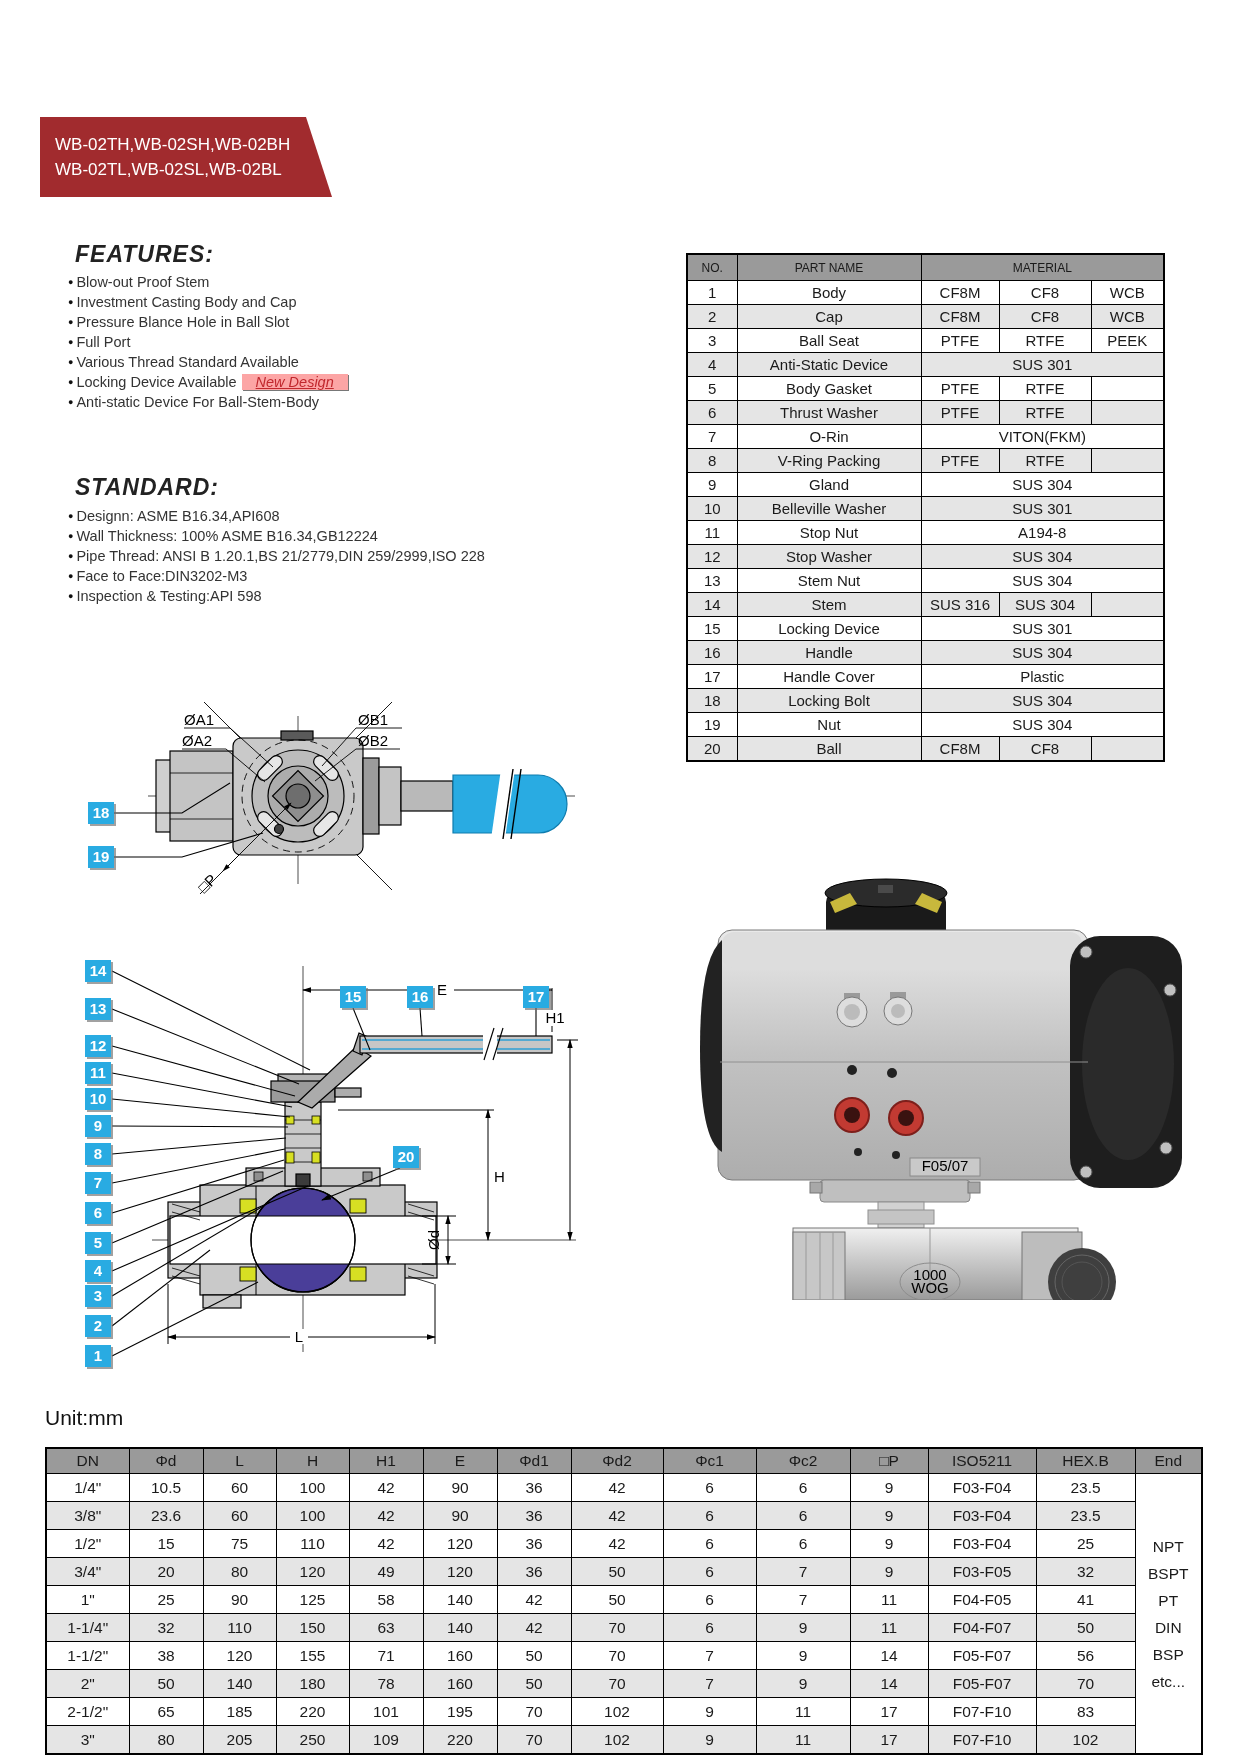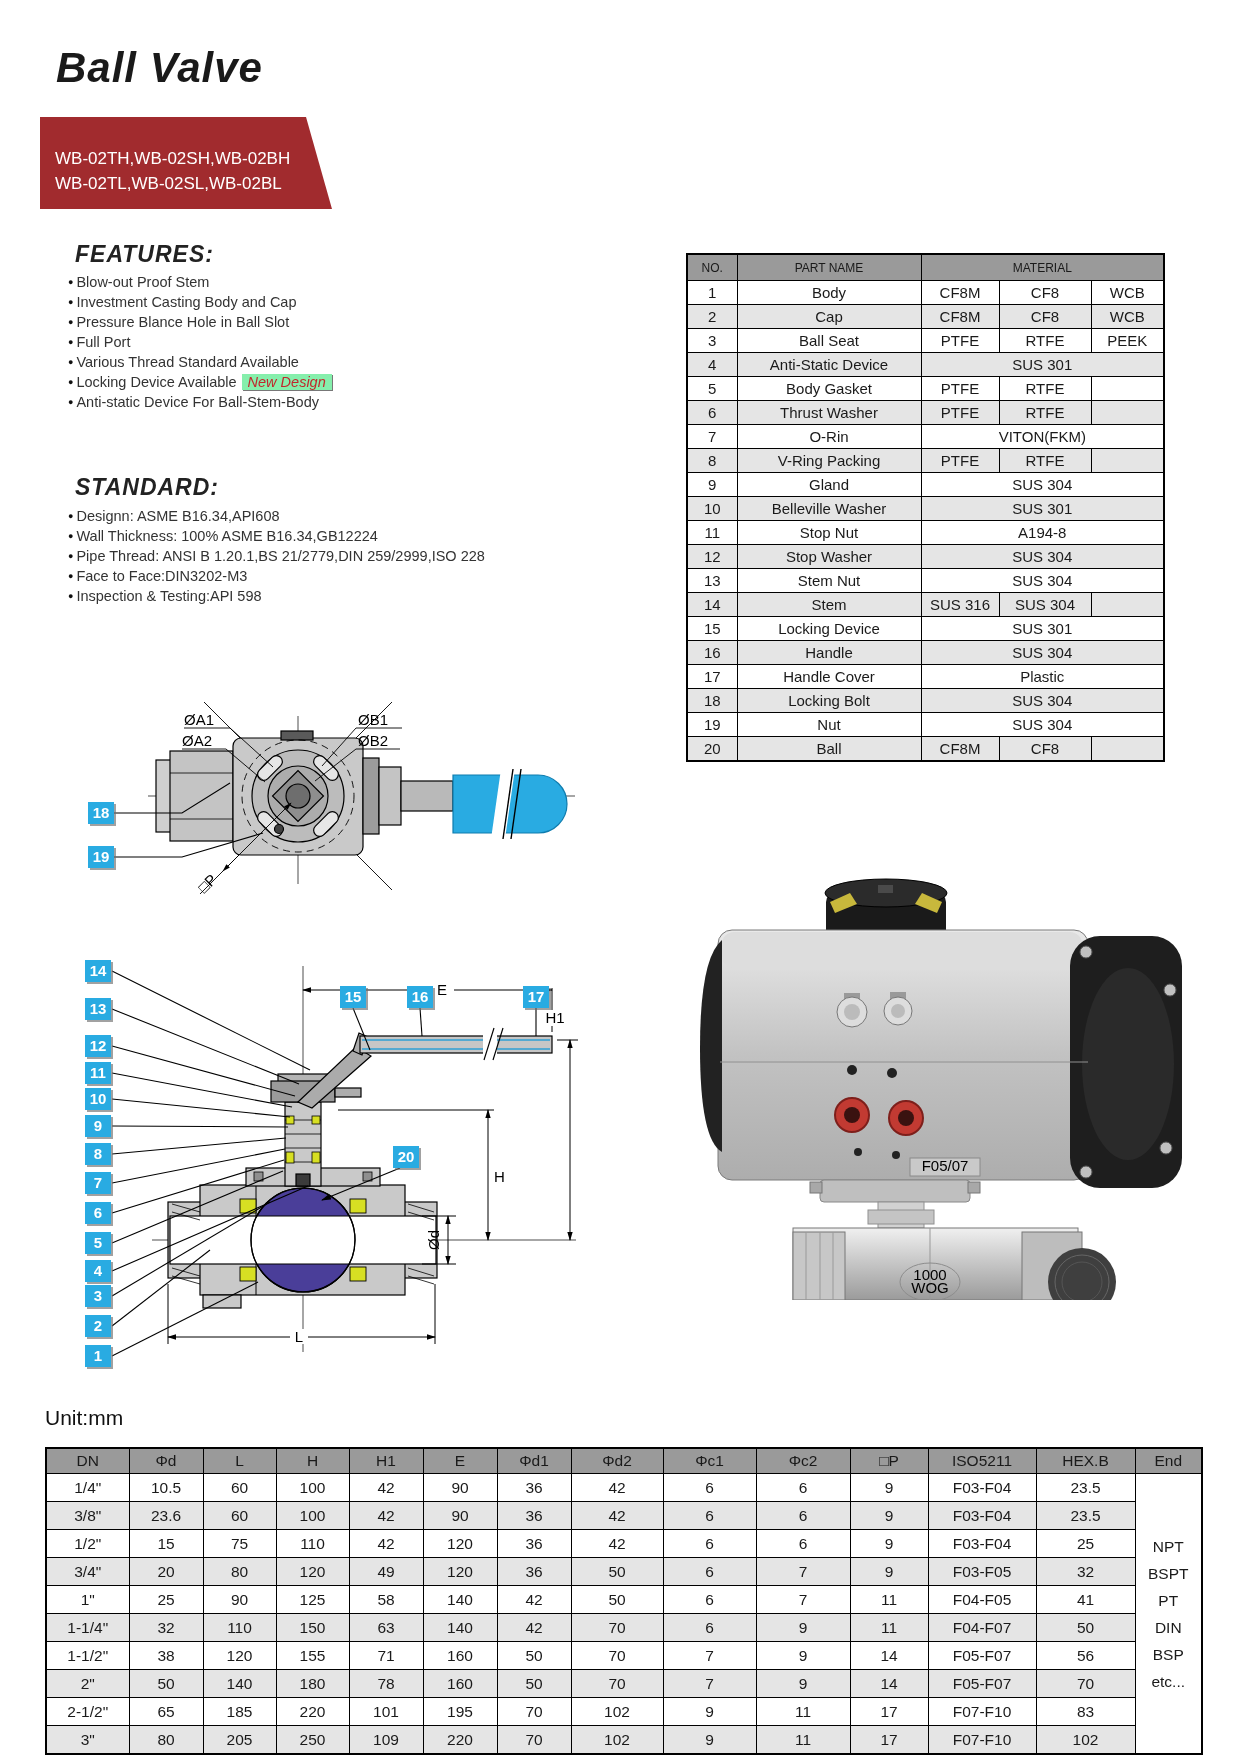--- a/index.html
+++ b/index.html
@@ -3,42 +3,42 @@
 <meta charset="utf-8">
 <style>
   html,body { margin:0; padding:0; background:#fff; }
   .page { position:relative; width:1241px; height:1755px; background:#fff;
           font-family:"Liberation Sans", sans-serif; overflow:hidden; color:#1a1a1a; }
 
   .page-title { position:absolute; left:56px; top:44px; font-size:42px;
                 font-style:italic; font-weight:bold; letter-spacing:1px; margin:0; }
 
   
-  .banner-red { position:absolute; left:40px; top:117px; width:292px; height:92px;
+  .banner-red { position:absolute; left:40px; top:117px; width:292px; height:80px;
                 background:#A12B2E; color:#fff; font-size:17px; line-height:25px;
-                padding:29px 0 0 15px; box-sizing:border-box;
+                padding:15px 0 0 15px; box-sizing:border-box;
                 clip-path:polygon(0 0, calc(100% - 26px) 0, 100% 100%, 0 100%); }
   .banner-gray { position:absolute; left:332px; top:117px; width:798px; height:80px;
                  background:#8B8B8B; color:#fff;
                  clip-path:polygon(26px 0, 100% 0, 100% 100%, 0 100%); }
   .banner-gray .desc { position:absolute; left:80px; top:11px; font-size:21px; line-height:28px; }
   .banner-gray .note { position:absolute; left:400px; top:30px; font-size:18px; }
 
   
   .sec-head { position:absolute; font-size:23px; font-style:italic; font-weight:600;
               letter-spacing:1px; margin:0; color:#222; }
   .feat-head { left:75px; top:241px; }
   .std-head  { left:75px; top:474px; }
   .bullets { position:absolute; left:68px; margin:0; padding:0; list-style:none;
              font-size:14.5px; line-height:20px; color:#333; }
   .feat-list { top:272px; }
   .std-list  { top:506px; }
   .bullets .bullet { font-size:9px; vertical-align:2px; margin-right:3px; color:#111; }
-  .badge { background:#86efac; color:#C1272D; font-style:italic; padding:0 6px;
-           margin-left:5px; box-shadow:1px 1px 0 #777; }
+  .badge { background:#fca5a5; color:#C1272D; font-style:italic; padding:0 14px;
+           margin-left:5px; box-shadow:1px 1px 0 #777;text-decoration:underline; }
 
   
   .ptable { position:absolute; left:686px; top:253px; width:477px;
             border-collapse:collapse; table-layout:fixed; border:2px solid #000; }
   .ptable th, .ptable td { border:1px solid #000; text-align:center; padding:0 2px;
             font-size:15px; height:23px; overflow:hidden; white-space:nowrap; }
   .ptable th { background:#9A9A9A; color:#1a1a1a; font-weight:normal; font-size:12px; height:25px; }
   .ptable tr.alt td { background:#E5E5E5; }
 
   
@@ -59,21 +59,20 @@
   .callout { position:absolute; width:26px; height:22px; background:#29ABE2; color:#fff;
              font-size:15px; font-weight:bold; text-align:center; line-height:22px;
              box-shadow:2px 2px 0 rgba(110,110,110,.65); }
   svg text { font-family:"Liberation Sans", sans-serif; fill:#000; font-size:15px; }
 </style>
 </head>
 <body>
 
 <div class="page">
 
-  <h1 class="page-title">Ball Valve</h1>
 
   <div class="banner-red">
     <div>WB-02TH,WB-02SH,WB-02BH</div>
     <div>WB-02TL,WB-02SL,WB-02BL</div>
   </div>
 
 
   <h2 class="sec-head feat-head">FEATURES:</h2>
   <ul class="bullets feat-list">
       <li><span class="bullet">●</span><span>Blow-out Proof Stem</span></li>

